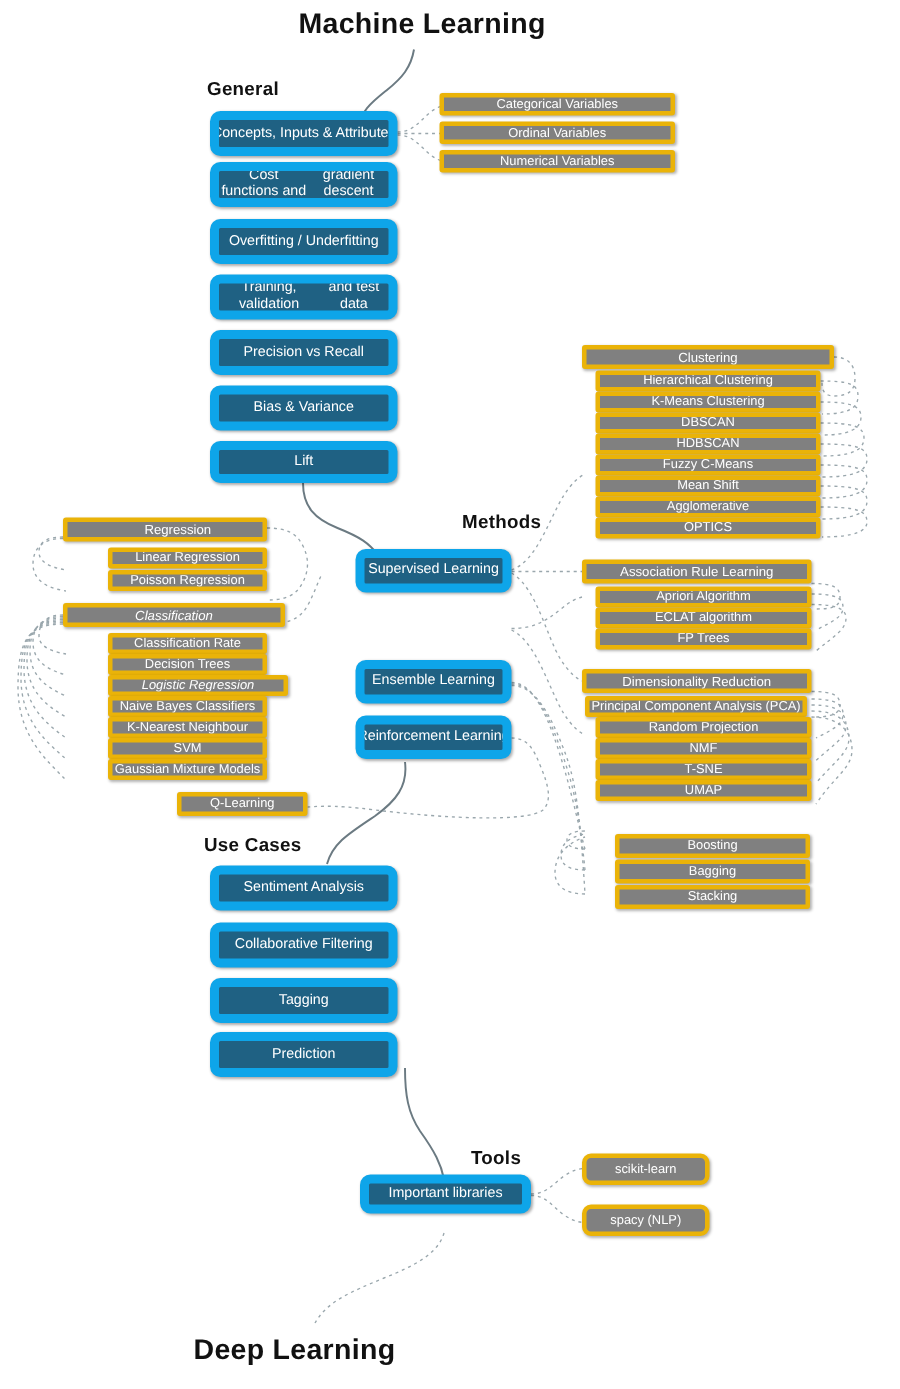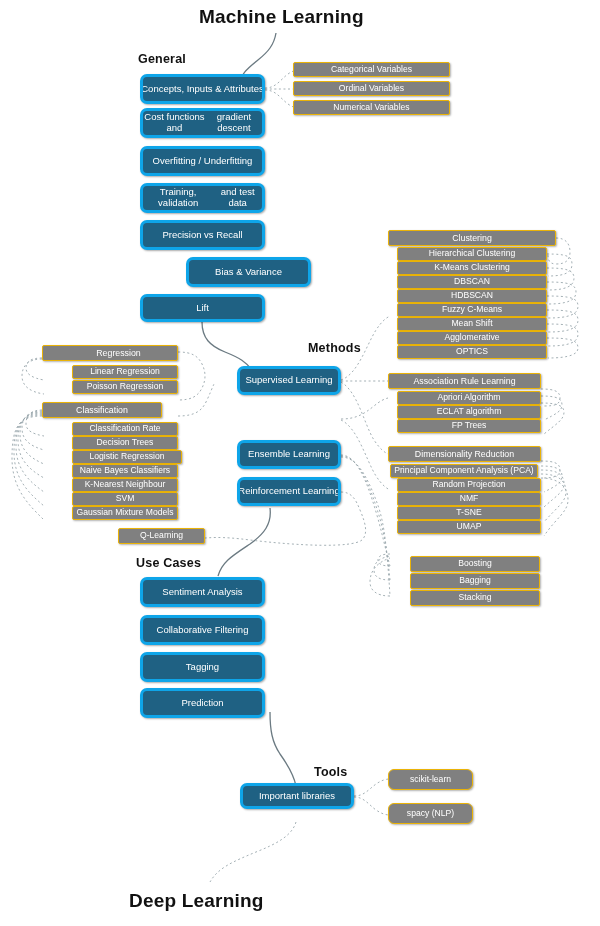--- a/index.html
+++ b/index.html
@@ -31,29 +31,29 @@
     align-items:center;
     justify-content:center;
     text-align:center;
     color:#ffffff;
     line-height:1.15;
     overflow:hidden;
     white-space:nowrap;
   }
   .node.blue{
     background:#1f6183;
-    border:3px solid #0ea5e9;
+    border:6px solid #0ea5e9;
     border-radius:7px;
     font-size:9.5px;
     box-shadow:1px 1px 2px rgba(0,0,0,.33);
   }
   .node.blue.two{white-space:normal;}
   .node.gray{
     background:#808080;
-    border:1px solid #eab308;
+    border:3px solid #eab308;
     border-radius:2px;
     font-size:8.6px;
     box-shadow:1px 1px 2px rgba(0,0,0,.30);
   }
   .node.gray.round{border-radius:6px;font-size:8.6px;}
   .node.gray.parent{font-size:8.8px;}
 </style>
 </head>
 <body>
 
@@ -140,39 +140,39 @@
       <br>
     <span>gradient descent</span>
   </div>
   <div class="node blue" style="left:140px;top:146px;width:125px;height:30px;">Overfitting / Underfitting</div>
   <div class="node blue two" style="left:140px;top:183px;width:125px;height:30px;">
     <span>Training, validation</span>
       <br>
     <span>and test data</span>
   </div>
   <div class="node blue" style="left:140px;top:220px;width:125px;height:30px;">Precision vs Recall</div>
-  <div class="node blue" style="left:140px;top:257px;width:125px;height:30px;margin-left:46px;">Bias &amp; Variance</div>
+  <div class="node blue" style="left:140px;top:257px;width:125px;height:30px;">Bias &amp; Variance</div>
   <div class="node blue" style="left:140px;top:294px;width:125px;height:28px;">Lift</div>
 
   <div class="node gray" style="left:293px;top:62px;width:157px;height:15px;">Categorical Variables</div>
   <div class="node gray" style="left:293px;top:81px;width:157px;height:15px;">Ordinal Variables</div>
   <div class="node gray" style="left:293px;top:100px;width:157px;height:15px;">Numerical Variables</div>
 
   <div class="node blue" style="left:237px;top:366px;width:104px;height:29px;">Supervised Learning</div>
   <div class="node blue" style="left:237px;top:440px;width:104px;height:29px;">Ensemble Learning</div>
   <div class="node blue" style="left:237px;top:477px;width:104px;height:29px;">Reinforcement Learning</div>
 
   <div class="node gray parent" style="left:42px;top:345px;width:136px;height:16px;padding-left:17px;">Regression</div>
   <div class="node gray" style="left:72px;top:365px;width:106px;height:14px;">Linear Regression</div>
   <div class="node gray" style="left:72px;top:380px;width:106px;height:14px;">Poisson Regression</div>
 
-  <div class="node gray parent" style="left:42px;top:402px;width:120px;height:16px;">Classification</div>
+  <div class="node gray parent" style="left:42px;top:402px;width:148px;height:16px;font-style:italic;">Classification</div>
   <div class="node gray" style="left:72px;top:422px;width:106px;height:14px;">Classification Rate</div>
   <div class="node gray" style="left:72px;top:436px;width:106px;height:14px;">Decision Trees</div>
-  <div class="node gray" style="left:72px;top:450px;width:110px;height:14px;">Logistic Regression</div>
+  <div class="node gray" style="left:72px;top:450px;width:120px;height:14px;font-style:italic;">Logistic Regression</div>
   <div class="node gray" style="left:72px;top:464px;width:106px;height:14px;">Naive Bayes Classifiers</div>
   <div class="node gray" style="left:72px;top:478px;width:106px;height:14px;">K-Nearest Neighbour</div>
   <div class="node gray" style="left:72px;top:492px;width:106px;height:14px;">SVM</div>
   <div class="node gray" style="left:72px;top:506px;width:106px;height:14px;">Gaussian Mixture Models</div>
 
   <div class="node gray" style="left:118px;top:528px;width:87px;height:16px;">Q-Learning</div>
 
   <div class="node gray parent" style="left:388px;top:230px;width:168px;height:16px;">Clustering</div>
   <div class="node gray" style="left:397px;top:247px;width:150px;height:14px;">Hierarchical Clustering</div>
   <div class="node gray" style="left:397px;top:261px;width:150px;height:14px;">K-Means Clustering</div>

